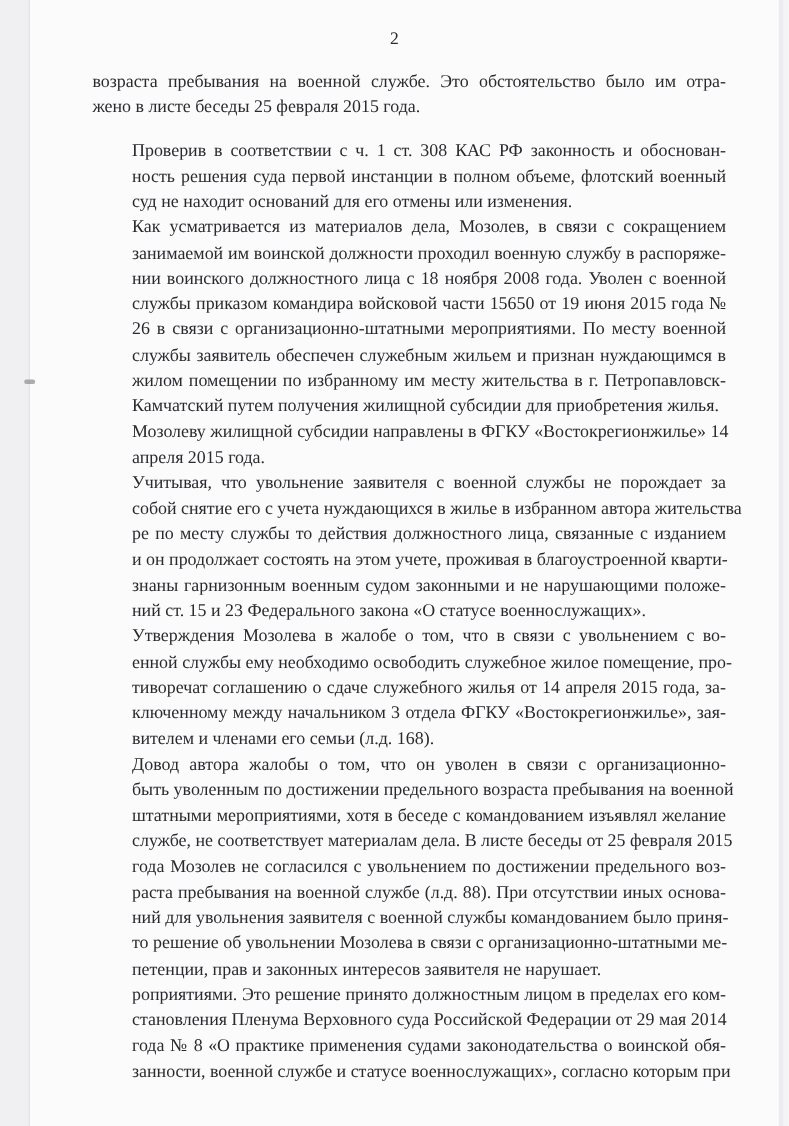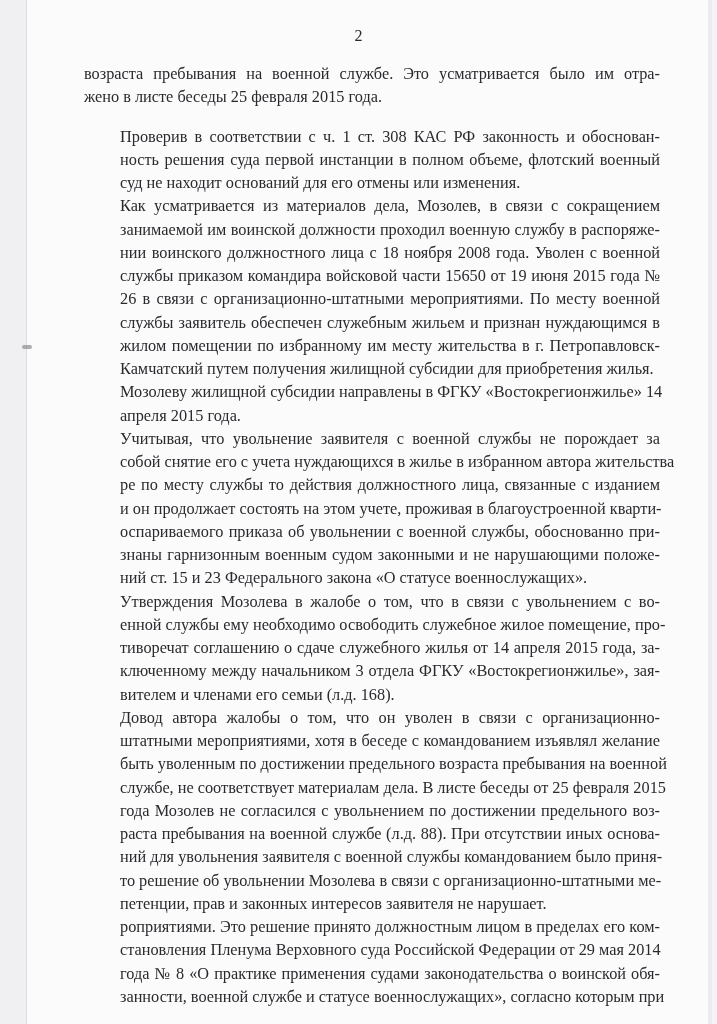--- a/index.html
+++ b/index.html
@@ -49,21 +49,21 @@
 <div class="left-strip"></div>
 <div class="page">
   <div class="right-edge"></div>
 </div>
 <div class="mark"></div>
 
 <div class="page-number">2</div>
 
 <div class="body-text" id="body-text">
     <p class="para">
-      <span class="line">возраста пребывания на военной службе. Это усматривается было им отра-</span>
+      <span class="line">возраста пребывания на военной службе. Это обстоятельство было им отра-</span>
       <span class="line last">жено в листе беседы 25 февраля 2015 года.</span>
     </p>
     <p class="para indent">
       <span class="line" style="text-indent: 36px; margin-top: 16px;">Проверив в соответствии с ч. 1 ст. 308 КАС РФ законность и обоснован-</span>
       <span class="line">ность решения суда первой инстанции в полном объеме, флотский военный</span>
       <span class="line last">суд не находит оснований для его отмены или изменения.</span>
     </p>
     <p class="para indent">
       <span class="line" style="text-indent: 36px;">Как усматривается из материалов дела, Мозолев, в связи с сокращением</span>
       <span class="line">занимаемой им воинской должности проходил военную службу в распоряже-</span>
@@ -76,35 +76,34 @@
     </p>
     <p class="para indent">
       <span class="line">Мозолеву жилищной субсидии направлены в ФГКУ «Востокрегионжилье» 14</span>
       <span class="line last">апреля 2015 года.</span>
     </p>
     <p class="para indent">
       <span class="line" style="text-indent: 36px;">Учитывая, что увольнение заявителя с военной службы не порождает за</span>
       <span class="line">собой снятие его с учета нуждающихся в жилье в избранном автора жительства</span>
       <span class="line">ре по месту службы то действия должностного лица, связанные с изданием</span>
       <span class="line">и он продолжает состоять на этом учете, проживая в благоустроенной кварти-</span>
-      <span class="line">оспариваемого приказа об увольнении с военной службы, обоснованно при-</span>
       <span class="line">знаны гарнизонным военным судом законными и не нарушающими положе-</span>
       <span class="line last">ний ст. 15 и 23 Федерального закона «О статусе военнослужащих».</span>
     </p>
     <p class="para indent">
       <span class="line" style="text-indent: 36px;">Утверждения Мозолева в жалобе о том, что в связи с увольнением с во-</span>
       <span class="line">енной службы ему необходимо освободить служебное жилое помещение, про-</span>
       <span class="line">тиворечат соглашению о сдаче служебного жилья от 14 апреля 2015 года, за-</span>
       <span class="line">ключенному между начальником 3 отдела ФГКУ «Востокрегионжилье», зая-</span>
       <span class="line last">вителем и членами его семьи (л.д. 168).</span>
     </p>
     <p class="para indent">
       <span class="line" style="text-indent: 36px;">Довод автора жалобы о том, что он уволен в связи с организационно-</span>
+      <span class="line">быть уволенным по достижении предельного возраста пребывания на военной</span>
       <span class="line">штатными мероприятиями, хотя в беседе с командованием изъявлял желание</span>
-      <span class="line">быть уволенным по достижении предельного возраста пребывания на военной</span>
       <span class="line">службе, не соответствует материалам дела. В листе беседы от 25 февраля 2015</span>
       <span class="line">года Мозолев не согласился с увольнением по достижении предельного воз-</span>
       <span class="line">раста пребывания на военной службе (л.д. 88). При отсутствии иных основа-</span>
       <span class="line">ний для увольнения заявителя с военной службы командованием было приня-</span>
       <span class="line">то решение об увольнении Мозолева в связи с организационно-штатными ме-</span>
       <span class="line last">петенции, прав и законных интересов заявителя не нарушает.</span>
       <span class="line">роприятиями. Это решение принято должностным лицом в пределах его ком-</span>
     </p>
     <p class="para indent">
       <span class="line">становления Пленума Верховного суда Российской Федерации от 29 мая 2014</span>

